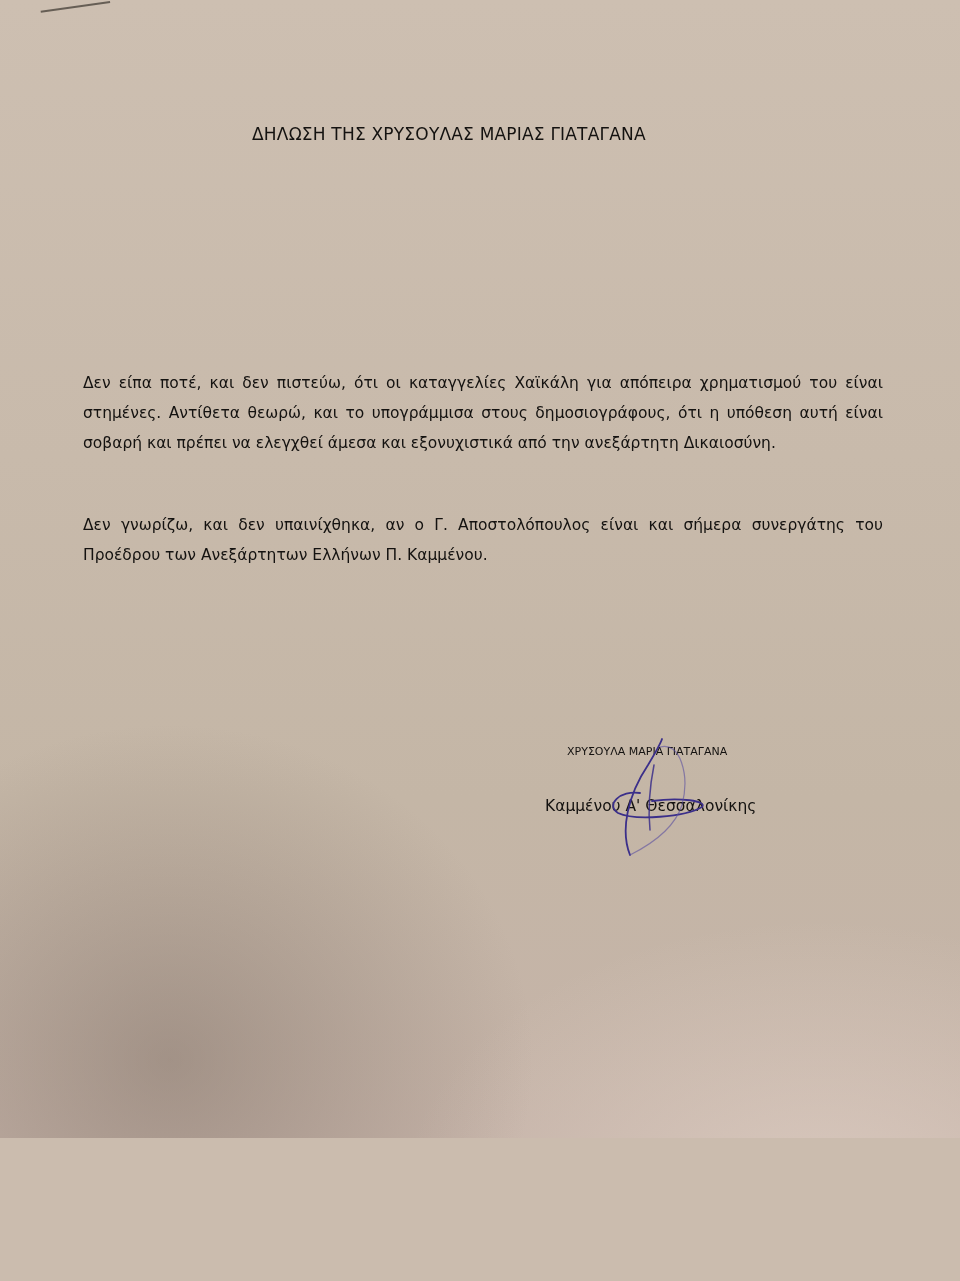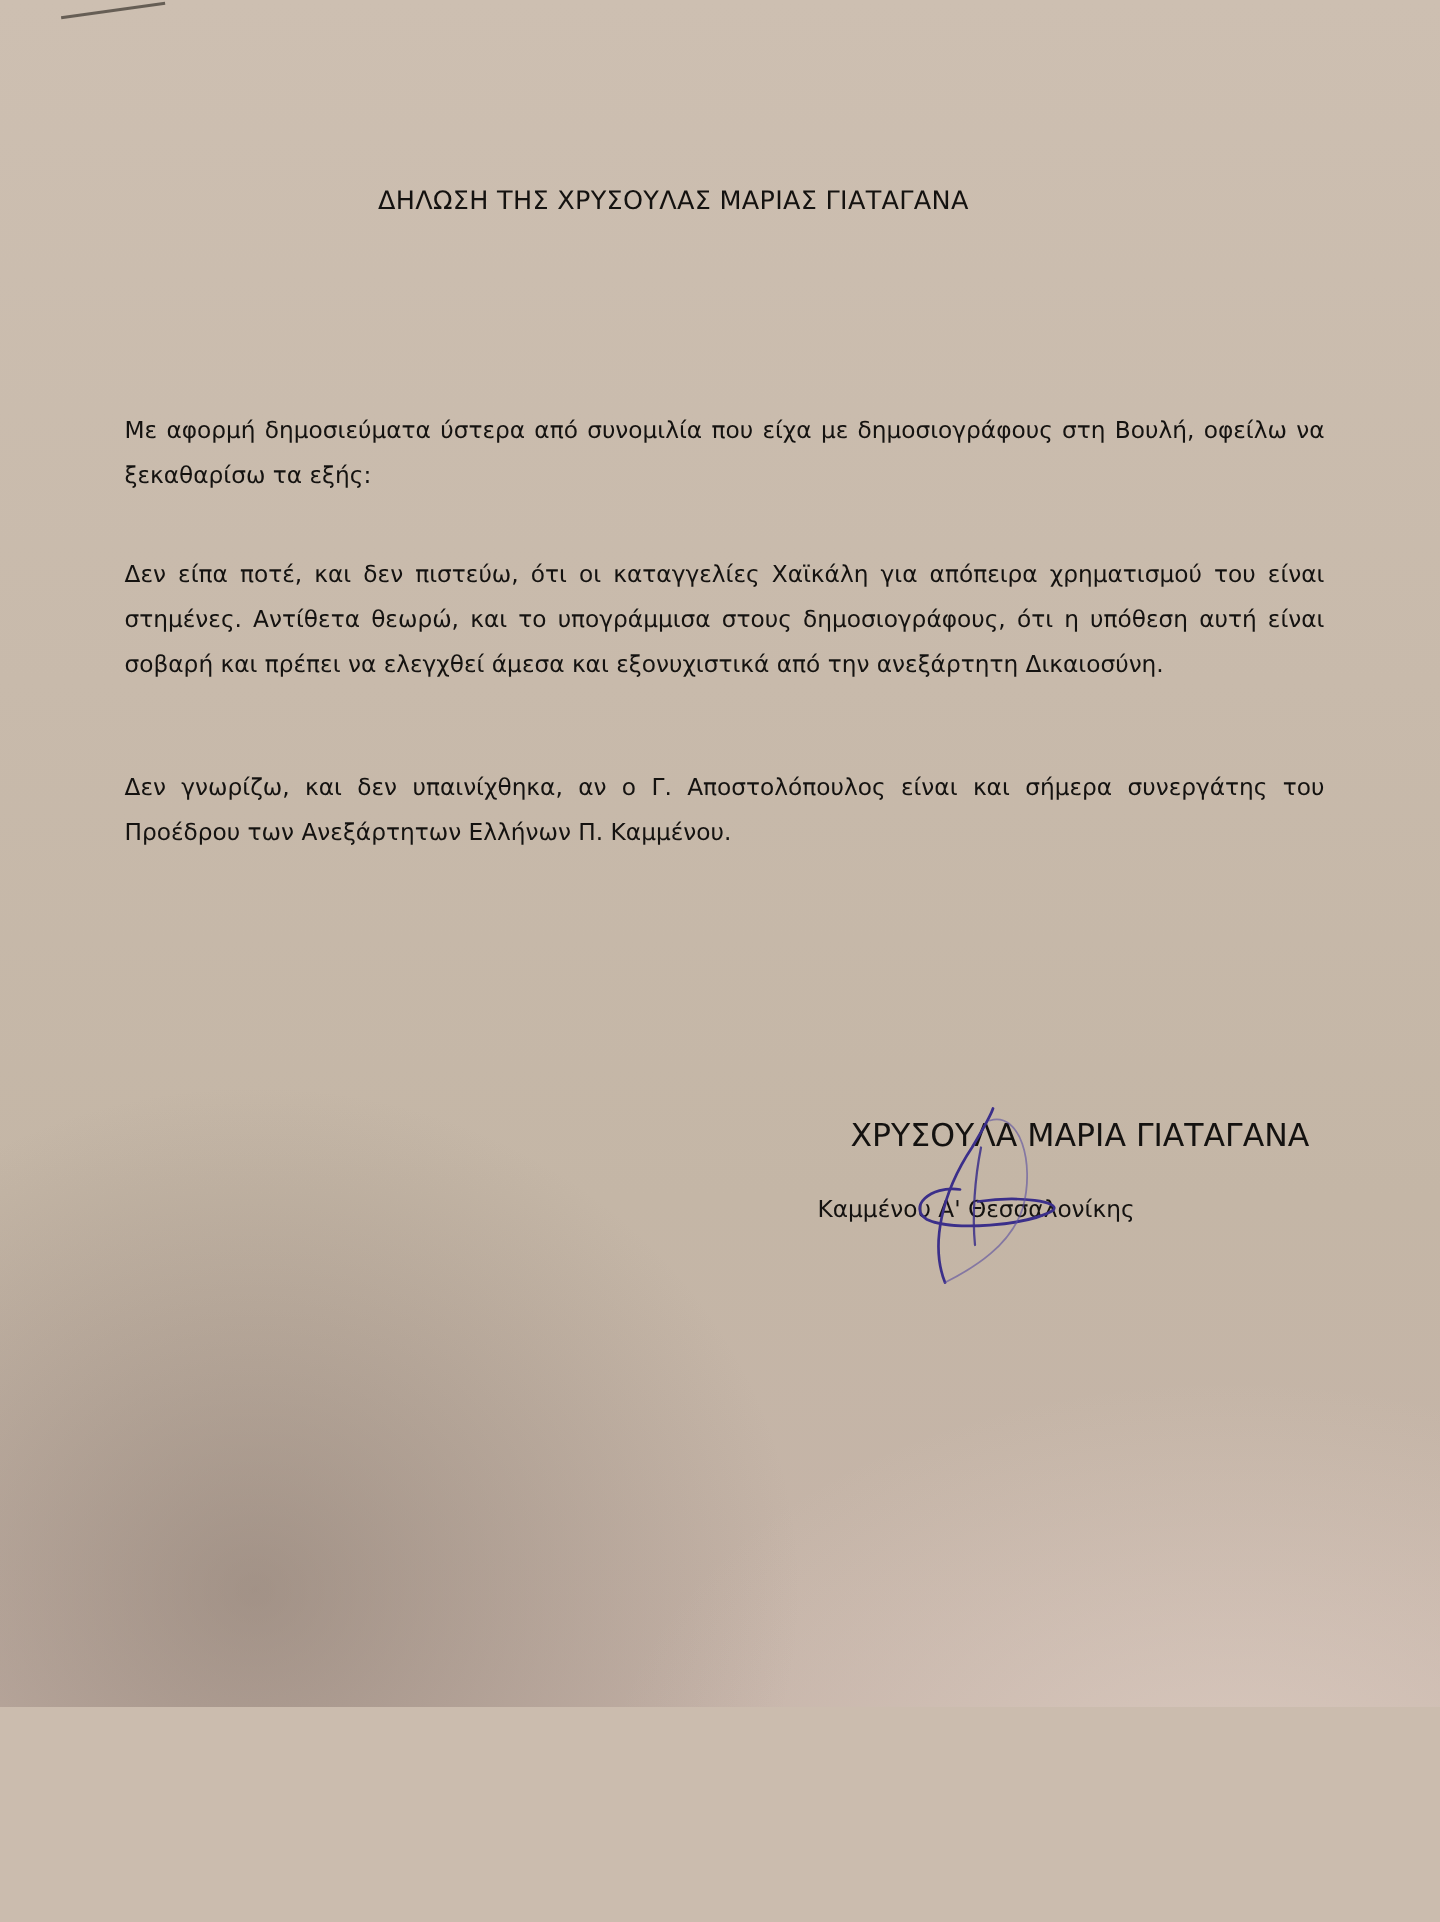--- a/index.html
+++ b/index.html
@@ -24,38 +24,37 @@
       font-size: 17px; color: #141210; letter-spacing: 0.2px; white-space: nowrap;
     }
     .body-text {
       position: absolute; left: 83px; width: 800px;
       font-size: 15.5px; line-height: 30px; color: #141210; text-align: justify;
     }
     .p1 { top: 272px; }
     .p2 { top: 368px; }
     .p3 { top: 510px; }
     .sig-name {
-      position: absolute; left: 567px; top: 745px; font-size: 21px; color: #141210; white-space: nowrap;
+      position: absolute; left: 567px; top: 745px; font-size: 11px; color: #141210; white-space: nowrap;
     }
     .sig-role {
       position: absolute; left: 545px; top: 797px; font-size: 15.5px; color: #141210; white-space: nowrap;
     }
     .signature {
       position: absolute; left: 590px; top: 735px; width: 130px; height: 130px;
     }
   </style>
 </head>
 <body>
 
 <div class="paper">
   <div class="mark"></div>
 
   <div class="title">ΔΗΛΩΣΗ ΤΗΣ ΧΡΥΣΟΥΛΑΣ ΜΑΡΙΑΣ ΓΙΑΤΑΓΑΝΑ</div>
 
-  <div class="body-text p1">Με αφορμή δημοσιεύματα ύστερα από συνομιλία που είχα με δημοσιογράφους στη Βουλή, οφείλω να ξεκαθαρίσω τα εξής:</div>
   <div class="body-text p3">Δεν γνωρίζω, και δεν υπαινίχθηκα, αν ο Γ. Αποστολόπουλος είναι και σήμερα συνεργάτης του Προέδρου των Ανεξάρτητων Ελλήνων Π. Καμμένου.</div>
   <div class="body-text p2">Δεν είπα ποτέ, και δεν πιστεύω, ότι οι καταγγελίες Χαϊκάλη για απόπειρα χρηματισμού του είναι στημένες. Αντίθετα θεωρώ, και το υπογράμμισα στους δημοσιογράφους, ότι η υπόθεση αυτή είναι σοβαρή και πρέπει να ελεγχθεί άμεσα και εξονυχιστικά από την ανεξάρτητη Δικαιοσύνη.</div>
 
   <div class="sig-name">ΧΡΥΣΟΥΛΑ ΜΑΡΙΑ ΓΙΑΤΑΓΑΝΑ</div>
   <div class="sig-role">Καμμένου Α' Θεσσαλονίκης</div>
 
   <svg class="signature" viewBox="0 0 130 130">
     <path d="M40 120 C 30 95, 38 60, 58 30 C 64 20, 70 10, 72 4" fill="none" stroke="#3b2f8a" stroke-width="1.8" stroke-linecap="round"></path>
     <path d="M50 58 C 30 55, 15 70, 28 78 C 45 86, 95 82, 112 72 C 118 66, 90 62, 62 66" fill="none" stroke="#3b2f8a" stroke-width="1.8" stroke-linecap="round"></path>
     <path d="M64 30 C 60 50, 58 75, 60 95" fill="none" stroke="#3b2f8a" stroke-width="1.5" stroke-linecap="round" opacity="0.85"></path>

